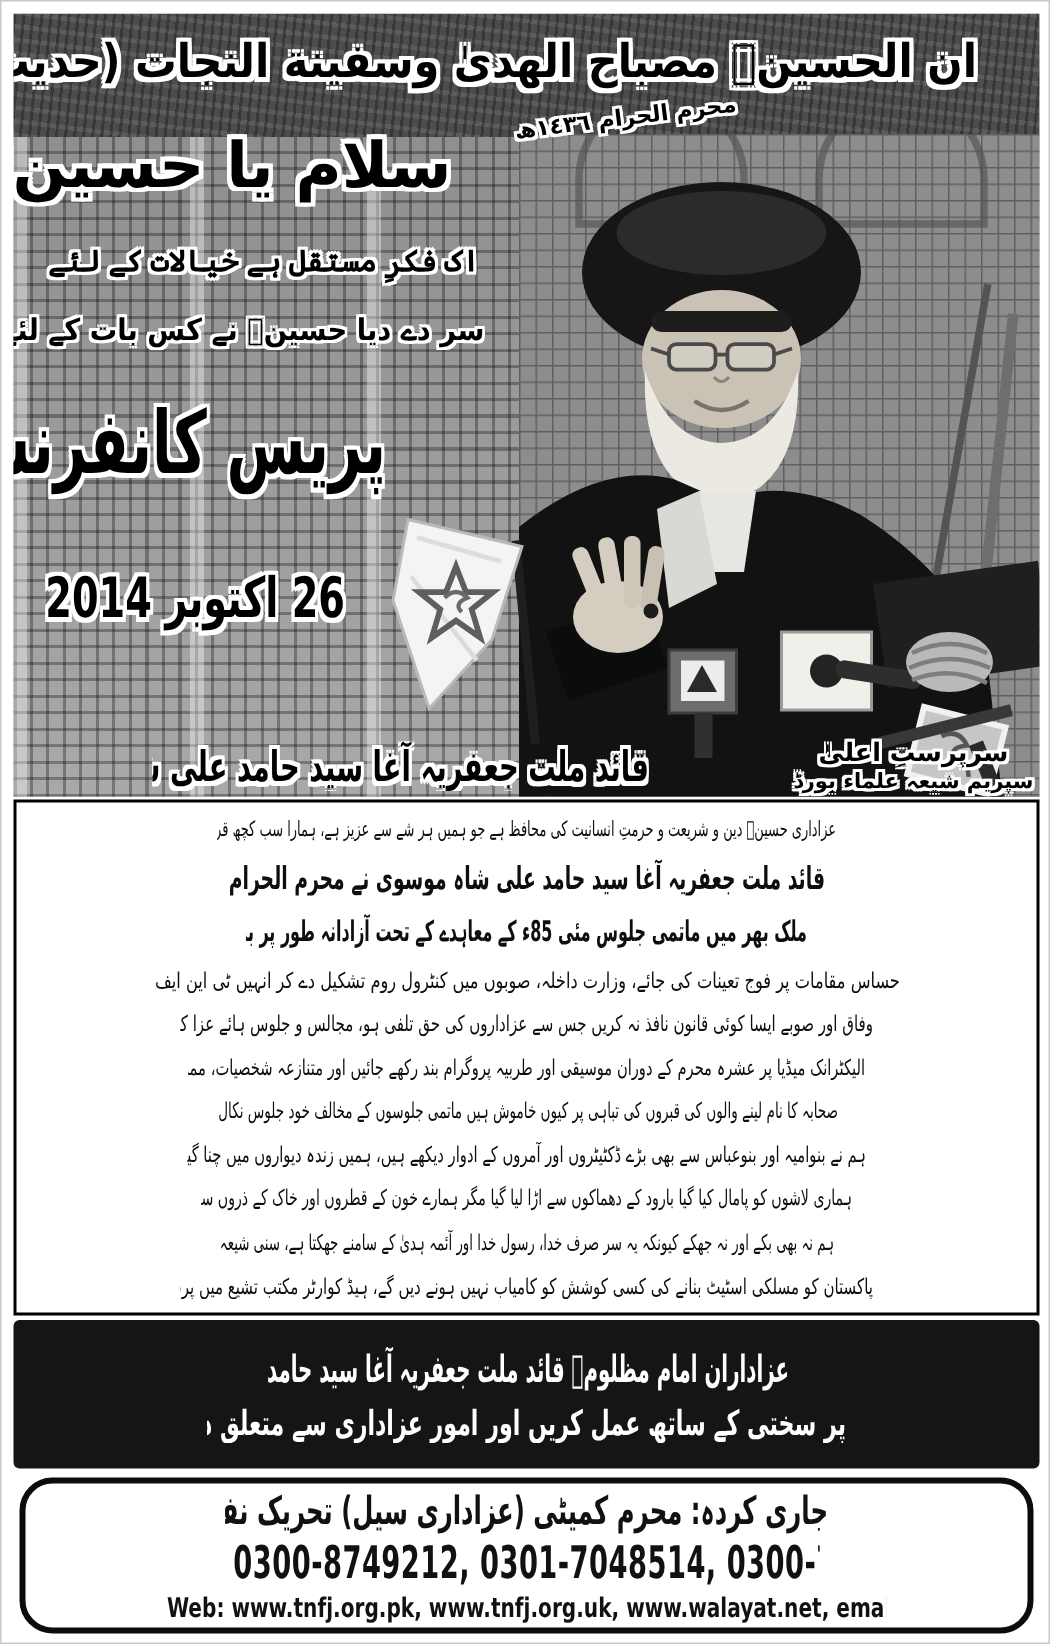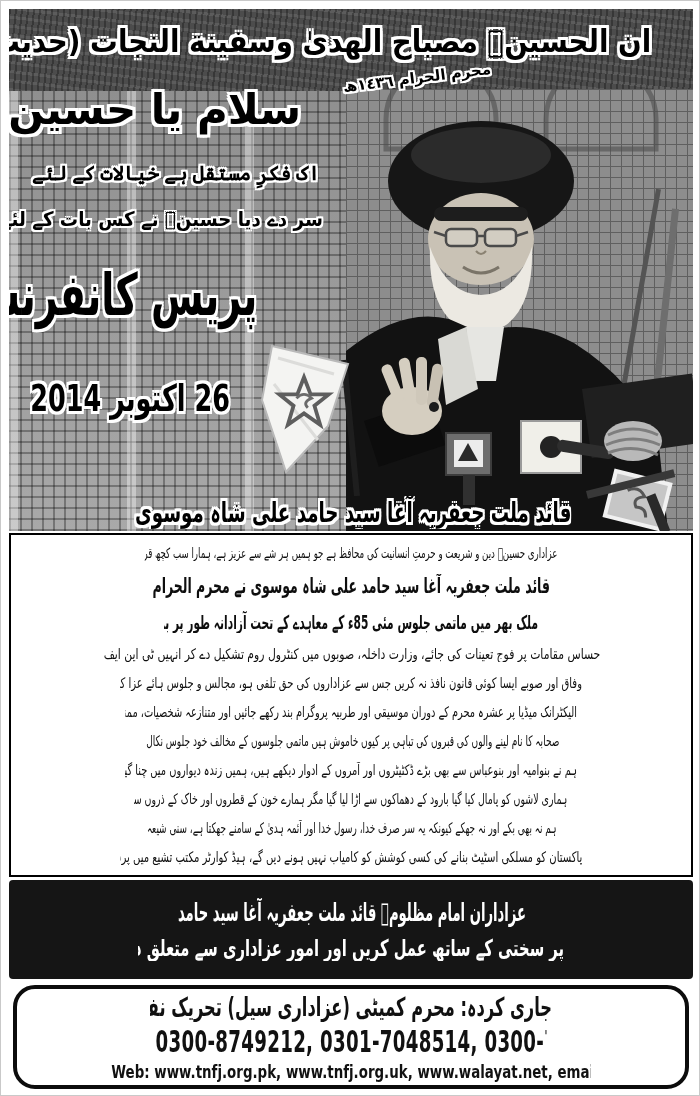--- a/index.html
+++ b/index.html
@@ -192,20 +192,24 @@
 
     <div class="hadith-banner ow-lg fit" style="transform-origin: center center; transform: scaleX(0.893617);">ان الحسینؑ مصباح الهدیٰ وسفینة النجات (حدیث)</div>
     <div class="month-stamp ow">محرم الحرام ١٤٣٦ھ</div>
     <div class="salutation ow-lg">سلام یا حسینؑ</div>
     <div class="poetry l1 ow fit">اک فکرِ مستقل ہے خیالات کے لئے</div>
     <div class="poetry l2 ow fit" style="transform-origin: center center; transform: scaleX(0.912181);">سر دے دیا حسینؑ نے کس بات کے لئے</div>
     <div class="event-title ow-lg fit" style="transform-origin: center center; transform: scaleX(0.657596);">پریس کانفرنس</div>
     <div class="event-date ow-lg fit" style="transform-origin: center center; transform: scaleX(0.689655);">26 اکتوبر 2014</div>
 
     <div class="leader-row">
+      <div class="leader-roles">
+        <div class="leader-role1 ow">سرپرستِ اعلیٰ</div>
+        <div class="leader-role2 ow">سپریم شیعہ علماء بورڈ</div>
+      </div>
       <div class="leader-name ow-lg fit" style="transform-origin: center center; transform: scaleX(0.651282);">قائد ملت جعفریہ آغا سید حامد علی شاہ موسوی النجفی</div>
     </div>
   </div>
 
   <div class="body-box">
     <div class="body-line lead fit" style="transform-origin: center center; transform: scaleX(0.617375);">عزاداری حسینؑ دین و شریعت و حرمتِ انسانیت کی محافظ ہے جو ہمیں ہر شے سے عزیز ہے، ہمارا سب کچھ قربان مگر عزاداری میں کسی قسم کا رخنہ ہرگز برداشت نہیں کریں گے</div>
     <div class="body-line big1 fit" style="transform-origin: center center; transform: scaleX(0.595897);">قائد ملت جعفریہ آغا سید حامد علی شاہ موسوی نے محرم الحرام کیلئے 19 نکاتی ضابطہ عزاداری جاری کر دیا</div>
     <div class="body-line big2 fit" style="transform-origin: center center; transform: scaleX(0.559933);">ملک بھر میں ماتمی جلوس مئی 85ء کے معاہدے کے تحت آزادانہ طور پر برآمد ہوں گے کوئی رخنہ اندازی برداشت نہیں کی جائیگی</div>
     <div class="body-line fit" style="transform-origin: center center; transform: scaleX(0.745536);">حساس مقامات پر فوج تعینات کی جائے، وزارت داخلہ، صوبوں میں کنٹرول روم تشکیل دے کر انہیں ٹی این ایف جے عزاداری سیل سے مربوط کیا جائے</div>
     <div class="body-line fit" style="transform-origin: center center; transform: scaleX(0.690796);">وفاق اور صوبے ایسا کوئی قانون نافذ نہ کریں جس سے عزاداروں کی حق تلفی ہو، مجالس و جلوس ہائے عزا کے دوران بجلی اور گیس کی لوڈشیڈنگ نہ کی جائے</div>

